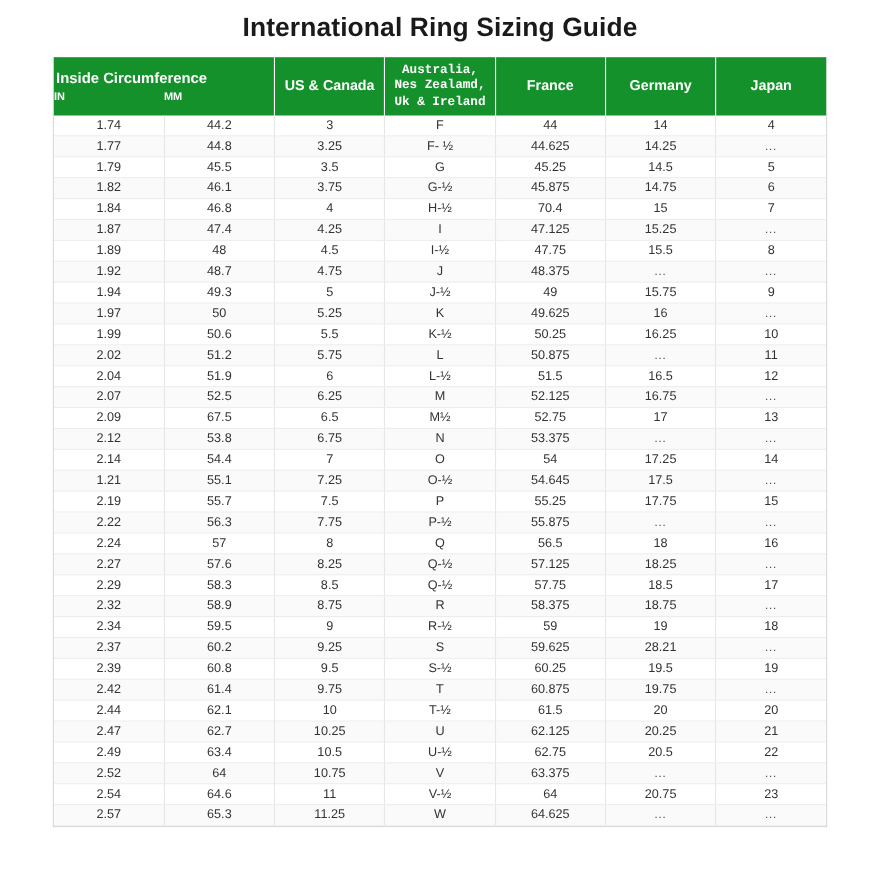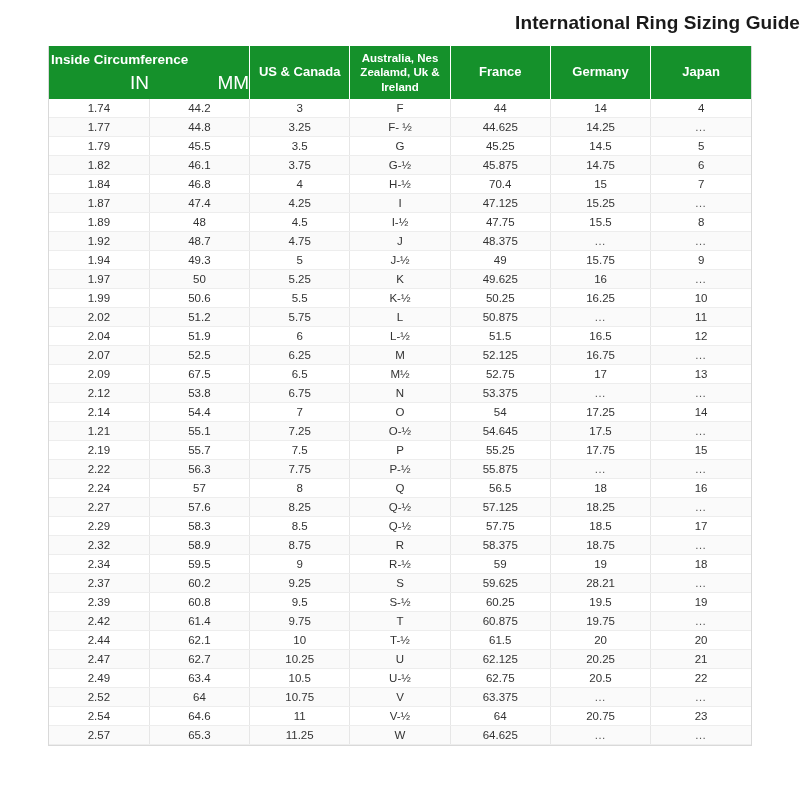--- a/index.html
+++ b/index.html
@@ -13,22 +13,22 @@
   }
   .page {
     width: 800px;
     height: 800px;
     box-sizing: border-box;
     padding: 0;
     position: relative;
     overflow: hidden;
   }
   .title {
-    text-align: right;
-    font-size: 19px;
+    text-align: center;
+    font-size: 24px;
     font-weight: bold;
     color: #1a1a1a;
     padding-top: 12px;
     padding-bottom: 12px;
     letter-spacing: 0.1px;
   }
   .table-wrap {
     margin: 0 48px;
     border: 1px solid #d9d9d9;
     border-top: none;
@@ -62,28 +62,29 @@
     text-align: left;
     padding: 6px 2px 3px 2px;
     font-size: 13.5px;
     font-weight: bold;
   }
   .circ-head .circ-sub {
     display: flex;
   }
   .circ-head .circ-sub span {
     flex: 1 1 50%;
-    text-align: right;
-    font-size: 19px;
-    font-weight: normal;
+    text-align: left;
+    font-size: 10px;
+    font-weight: bold;
     padding: 1px 0 6px 0;
   }
   .hdr-multi {
     font-size: 11.5px;
     line-height: 1.25;
+    font-family: Liberation Mono, monospace;
   }
 
   tbody td {
     font-size: 11.5px;
     text-align: center;
     padding: 3px 2px;
     border-right: 1px solid #e6e6e6;
     border-bottom: 1px solid #ededed;
     color: #333333;
     white-space: nowrap;

